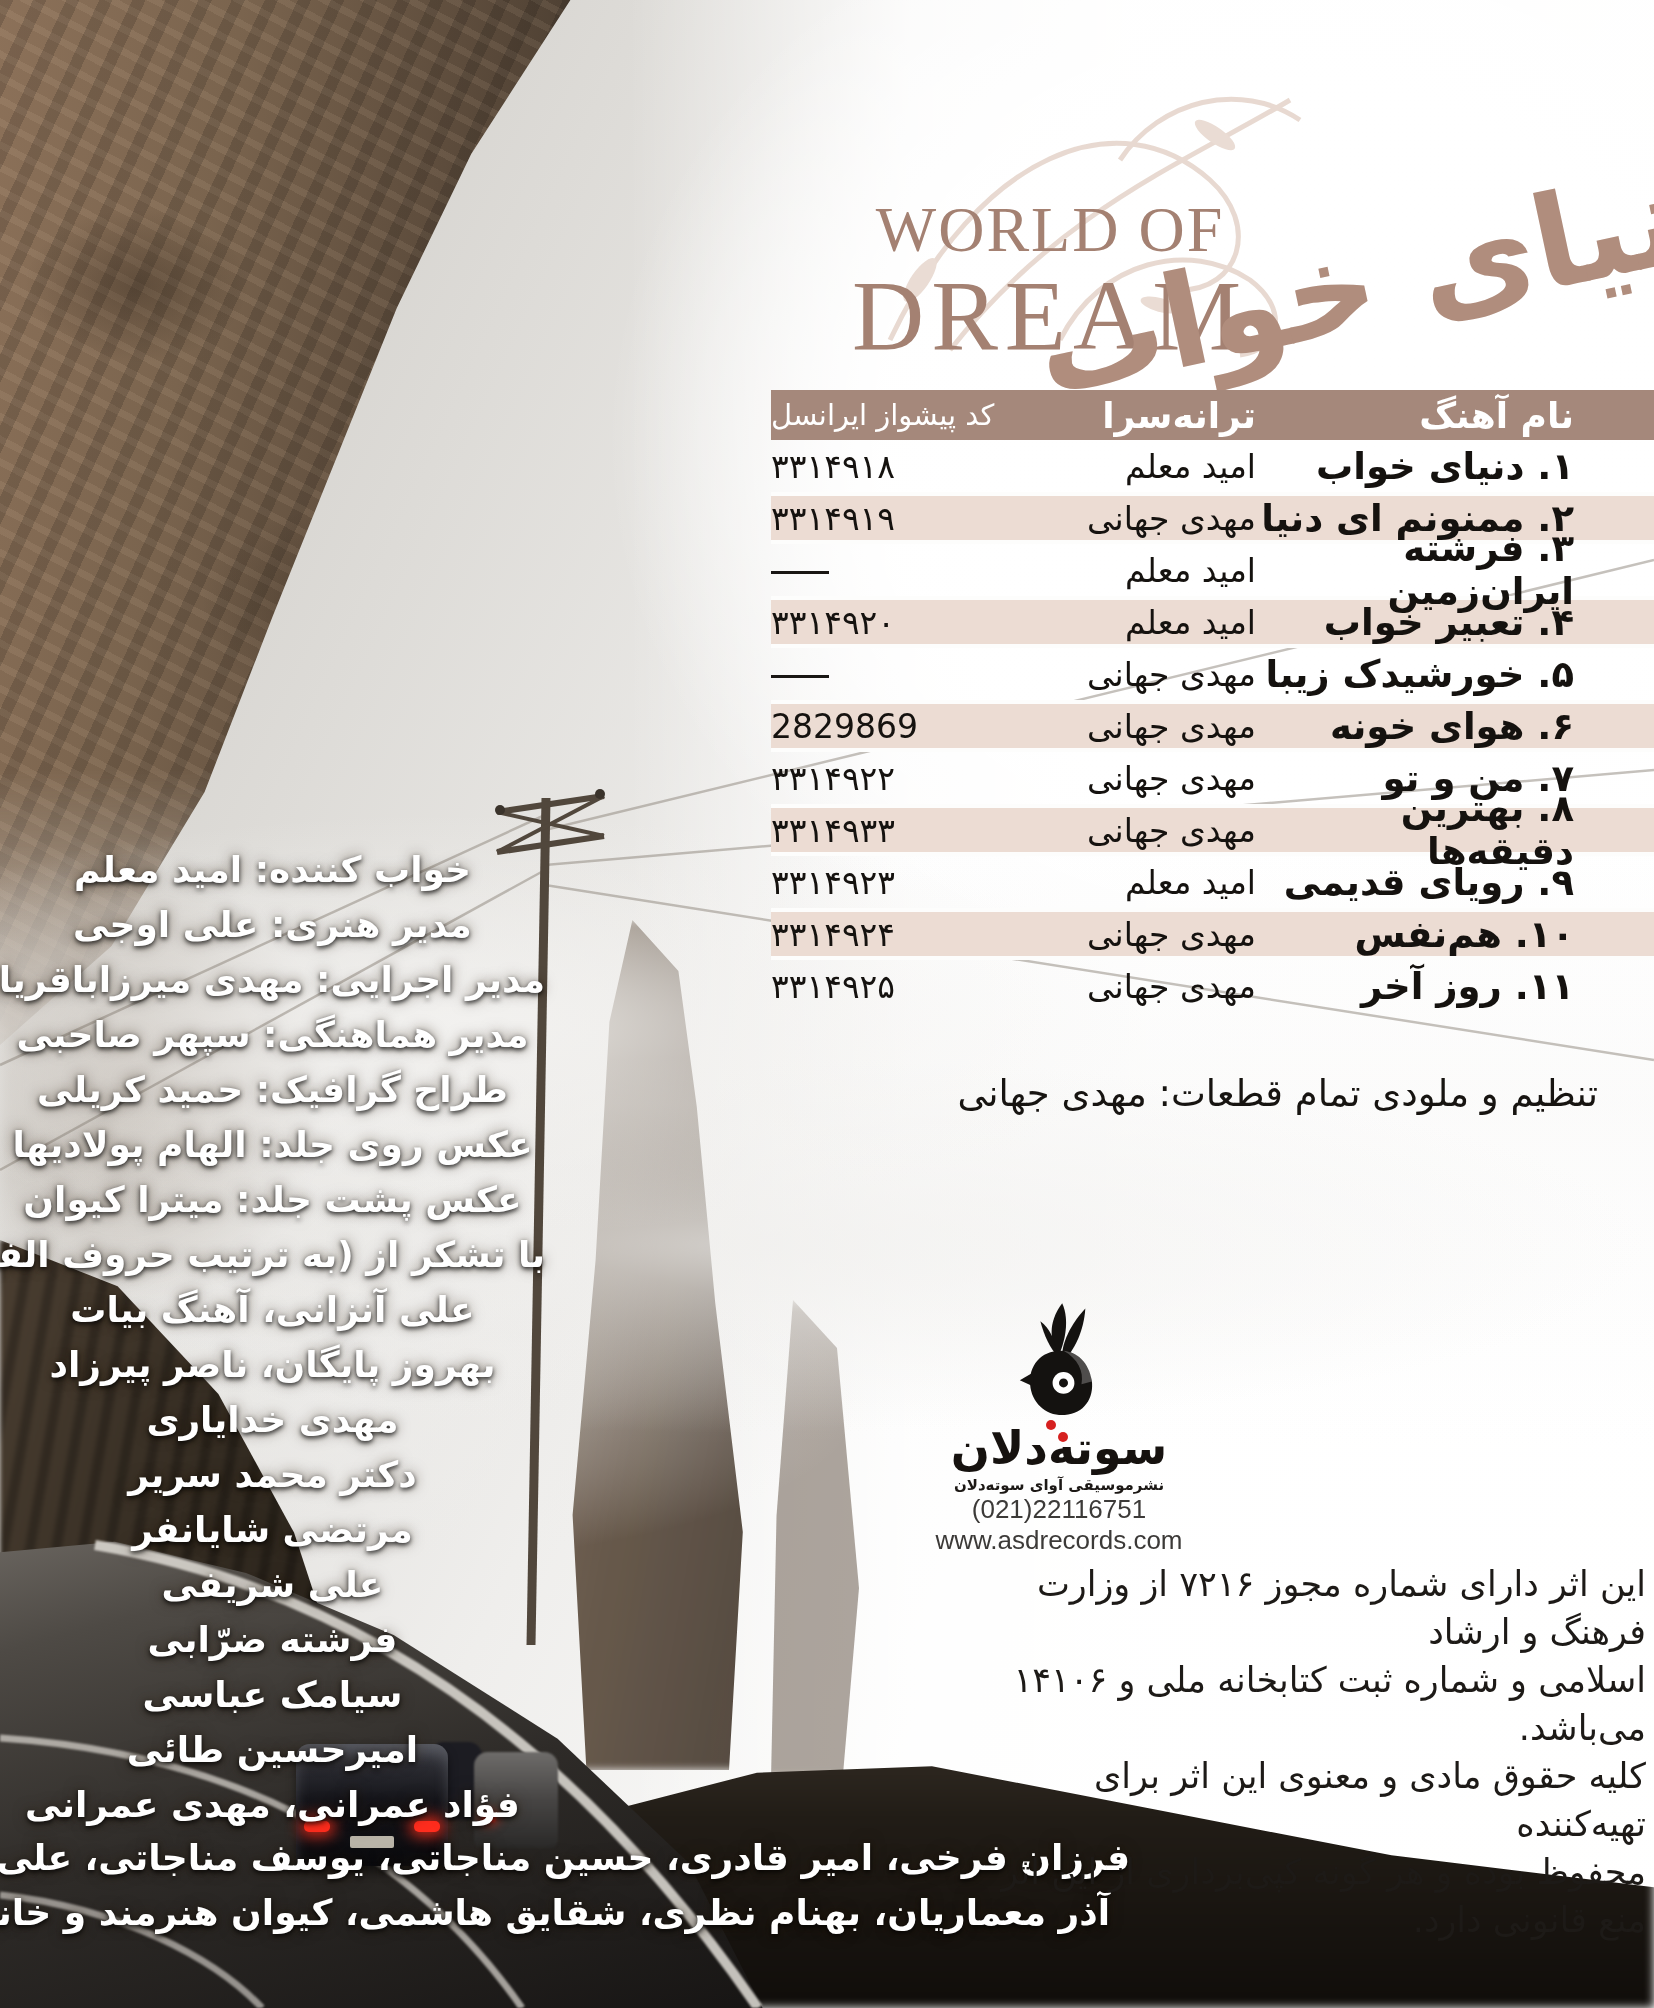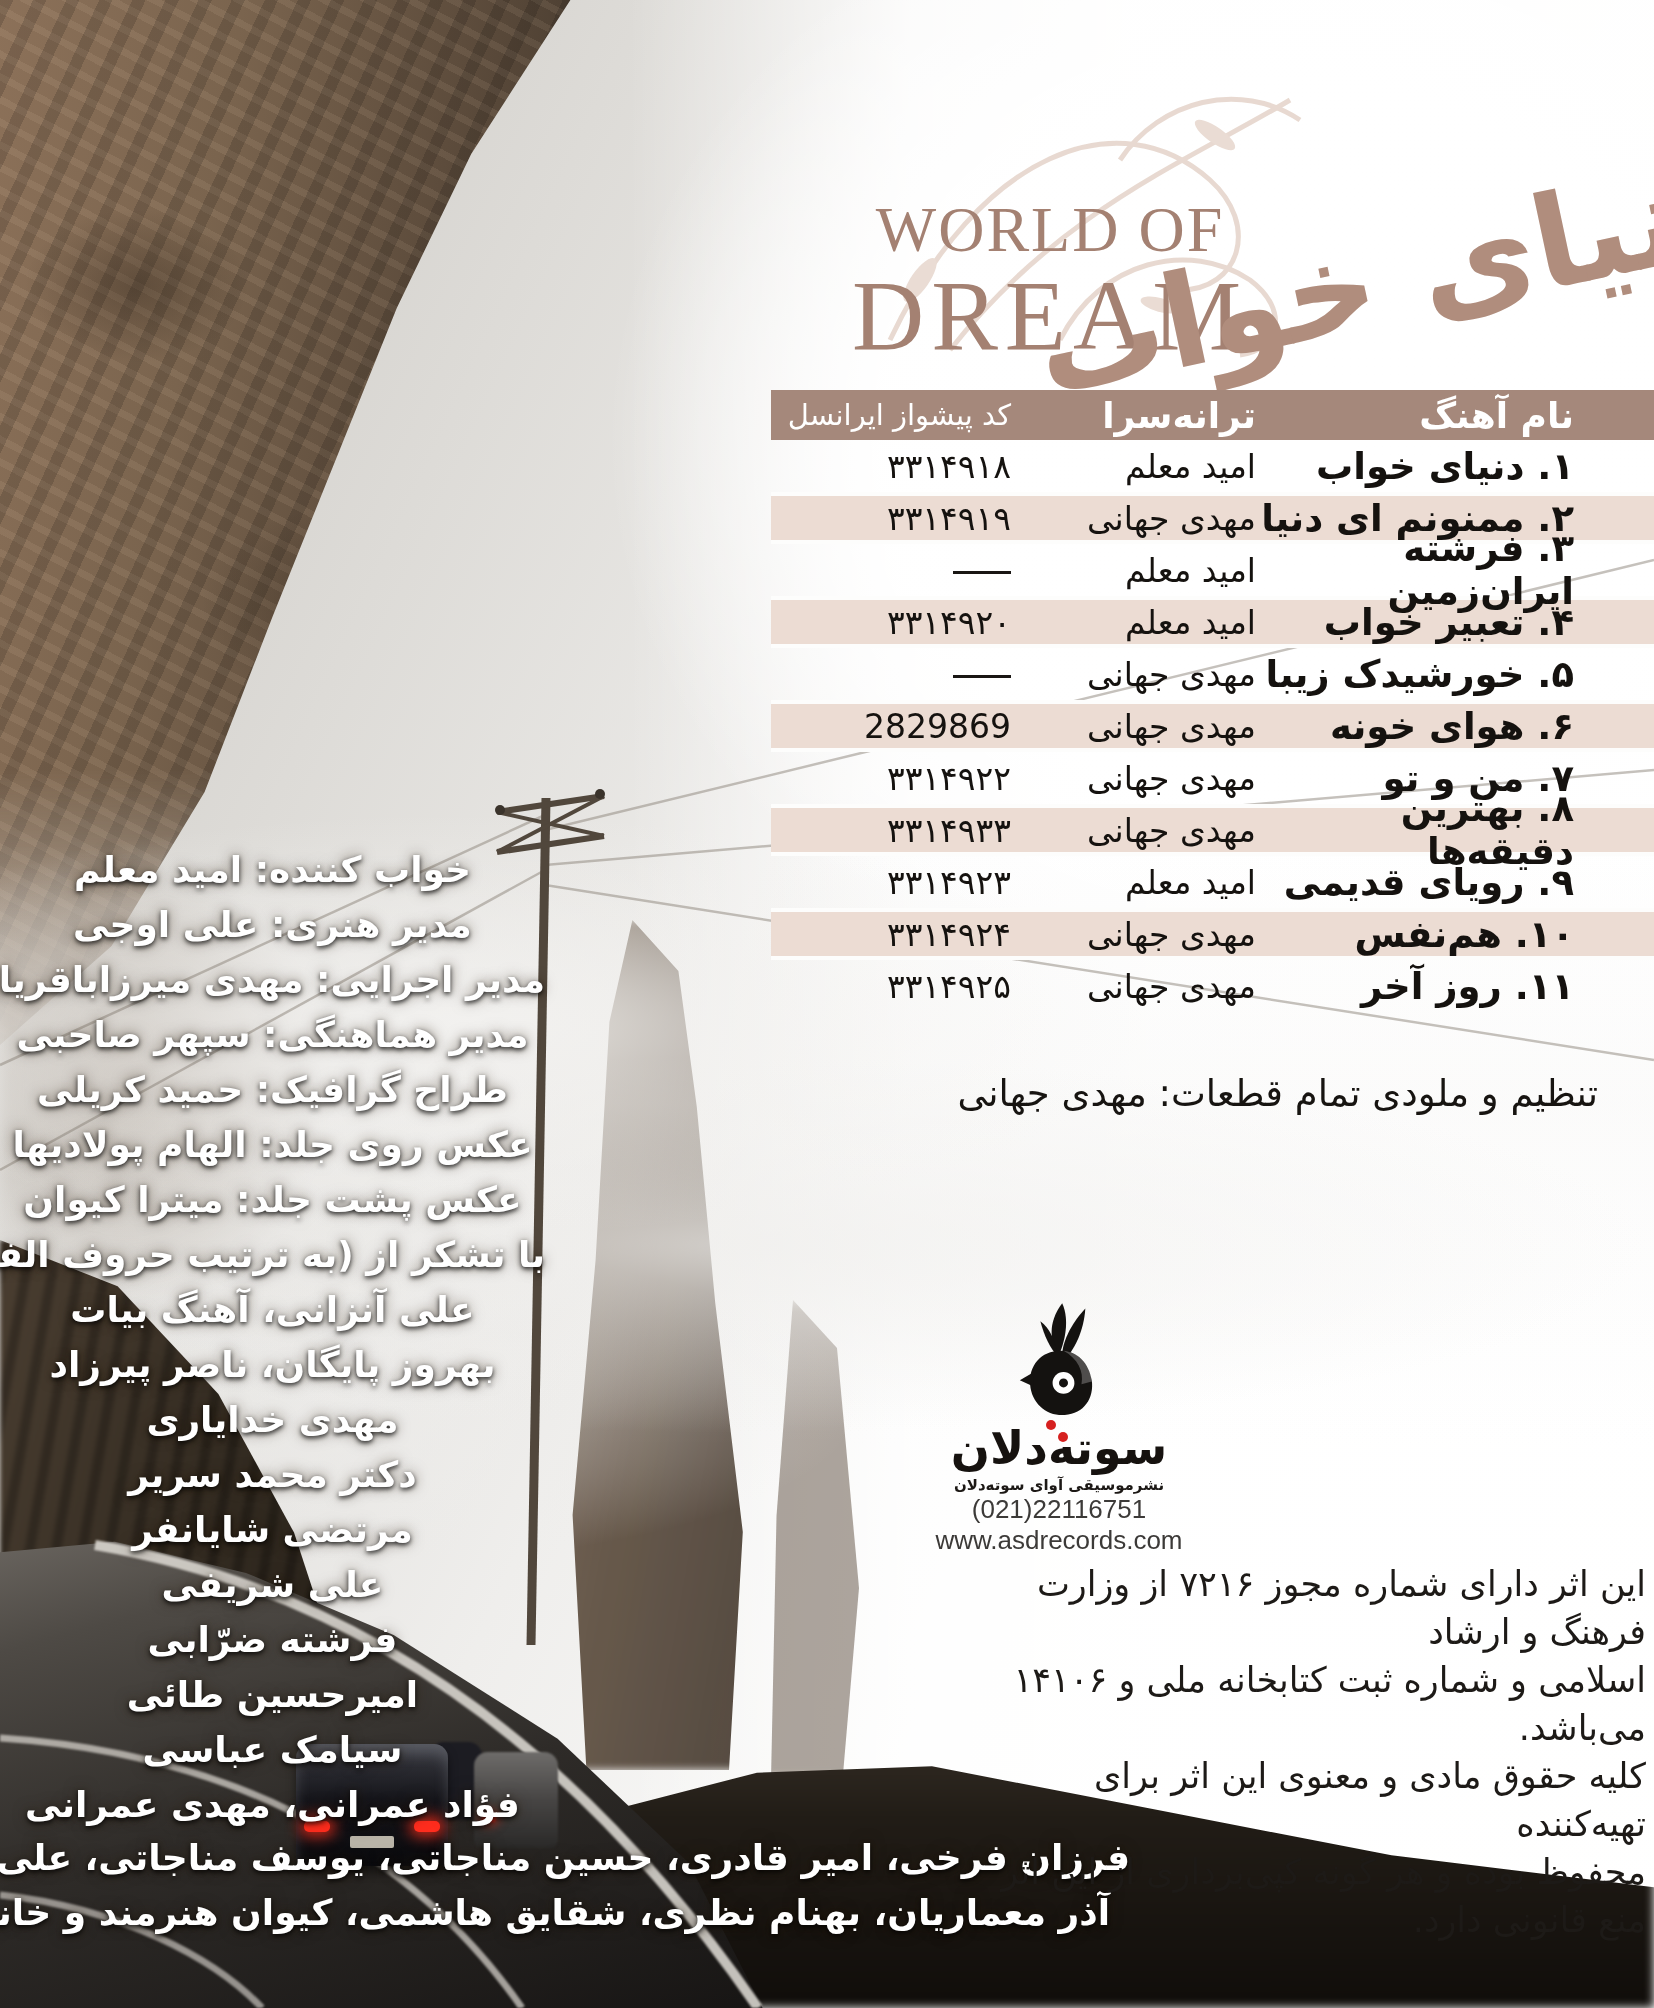--- a/index.html
+++ b/index.html
@@ -76,21 +76,21 @@
   
   .track-table{position:absolute;left:771px;top:390px;right:0;direction:rtl;color:#15120f;}
   .thead{display:flex;height:50px;background:#a5887b;color:#fff;align-items:center;}
   .trow{display:flex;height:52px;align-items:center;}
   .trow.alt{background:#ecdcd3;box-shadow:inset 0 4px 0 #fdfdfc, inset 0 -4px 0 #fdfdfc;}
   .c{overflow:visible;}
   .c.name{flex:1;text-align:right;padding-right:80px;font-size:37px;font-weight:bold;}
   .thead .c.name{font-size:36px;font-weight:bold;}
   .c.lyr{width:245px;text-align:right;font-size:33px;}
   .thead .c.lyr{font-size:36px;font-weight:bold;}
-  .c.code{width:240px;text-align:right;font-size:33px;}
+  .c.code{width:240px;text-align:left;font-size:33px;}
   .thead .c.code{font-size:29px;font-weight:normal;}
   .dash{display:inline-block;width:58px;height:3px;background:#191613;vertical-align:middle;}
   .arranger{position:absolute;right:56px;top:1040px;direction:rtl;font-size:37px;color:#171411;margin-top:32px;}
 
   
   .credits{position:absolute;left:0;top:842px;width:545px;direction:rtl;text-align:center;
     color:#fff;font-size:36px;font-weight:bold;
     text-shadow:0 2px 5px rgba(0,0,0,.85), 0 0 14px rgba(40,25,10,.55);}
   .credits .cl{height:55px;line-height:55px;white-space:nowrap;}
   .credit-wide{position:absolute;direction:rtl;text-align:center;color:#fff;font-size:36px;font-weight:bold;
@@ -262,22 +262,22 @@
       <div class="cl">عکس روی جلد: الهام پولادیها</div>
       <div class="cl">عکس پشت جلد: میترا کیوان</div>
       <div class="cl">با تشکر از (به ترتیب حروف الفبا):</div>
       <div class="cl">علی آنزانی، آهنگ بیات</div>
       <div class="cl">بهروز پایگان، ناصر پیرزاد</div>
       <div class="cl">مهدی خدایاری</div>
       <div class="cl">دکتر محمد سریر</div>
       <div class="cl">مرتضی شایانفر</div>
       <div class="cl">علی شریفی</div>
       <div class="cl">فرشته ضرّابی</div>
+      <div class="cl">سیامک عباسی</div>
       <div class="cl">امیرحسین طائی</div>
-      <div class="cl">سیامک عباسی</div>
       <div class="cl">فؤاد عمرانی، مهدی عمرانی</div>
     </div>
   <div class="credit-wide w1">فرزان فرخی، امیر قادری، حسین مناجاتی، یوسف مناجاتی، علی معلم</div>
   <div class="credit-wide w2">آذر معماریان، بهنام نظری، شقایق هاشمی، کیوان هنرمند و خانواده عزیزم</div>
 
   <div class="publisher">
     <svg class="bird" width="84" height="122" viewBox="-6 0 126 190">
       <g fill="#141210">
         <path d="M62 2 C38 34 44 62 56 84 C66 64 74 28 62 2 Z"></path>
         <path d="M98 10 C70 40 58 74 63 92 C81 76 96 44 98 10 Z"></path>

